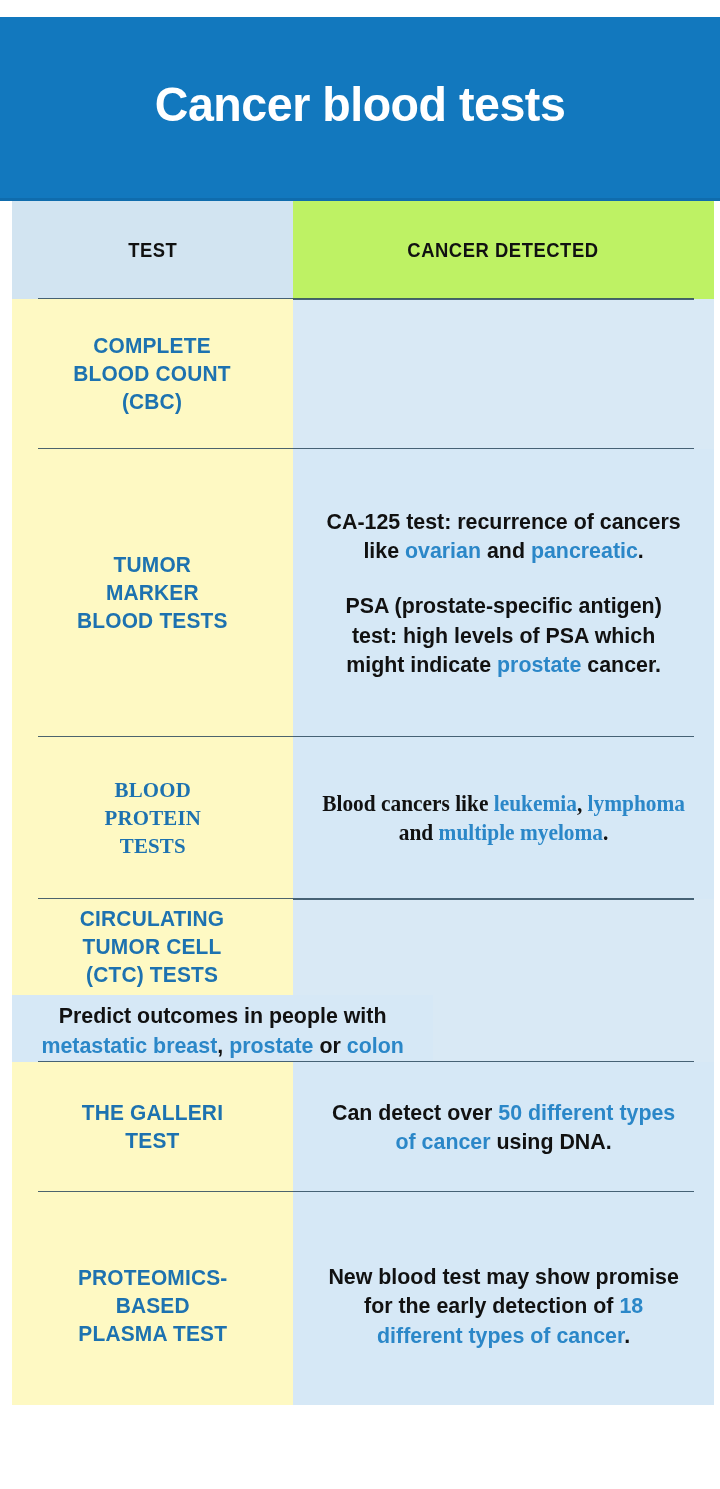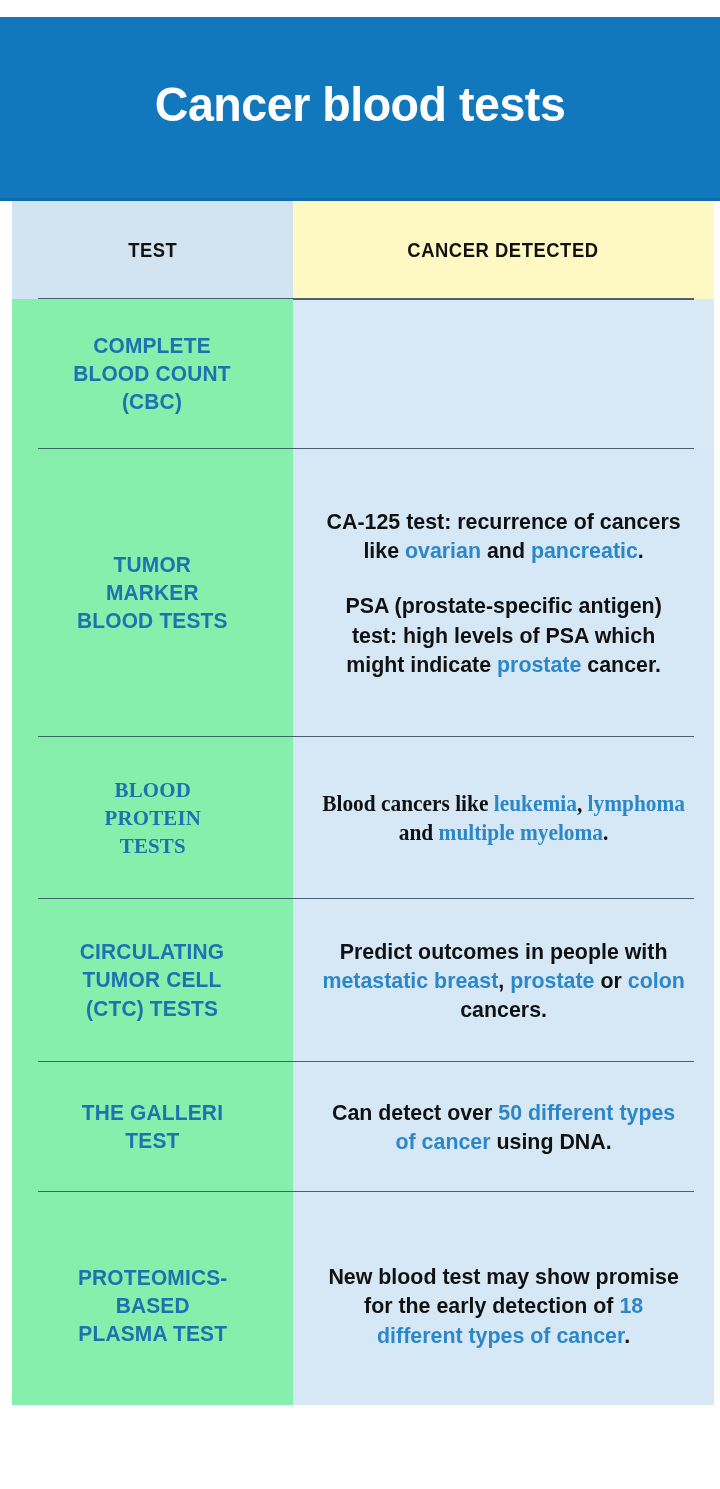--- a/index.html
+++ b/index.html
@@ -70,41 +70,41 @@
 
   
   .row {
     position: relative;
     display: flex;
     width: 100%;
     box-sizing: border-box;
   }
   .col-test {
     width: 40%;
-    background: #86efac;
+    background: #fef9c3;
     box-sizing: border-box;
     display: flex;
     align-items: center;
     justify-content: center;
     padding: 6px 10px;
   }
   .col-detected {
     width: 60%;
     background: #d6e8f6;
     box-sizing: border-box;
     display: flex;
     flex-direction: column;
     align-items: center;
     justify-content: center;
     padding: 6px 18px;
   }
 
   
   .row.head .col-test { background: #d2e4f1; }
-  .row.head .col-detected { background: #fef9c3; }
+  .row.head .col-detected { background: #bef264; }
   .row.head { height: 98px; }
   .col-head-label {
     color: #111111;
     font-size: 20px;
     font-weight: bold;
     letter-spacing: 0.6px;
     text-align: center;
     transform: scaleX(0.92);
   }
 
@@ -216,21 +216,21 @@
           <div class="sep"></div>
           <div class="row" style="height: 162px; font-family: Liberation Serif, serif;">
             <div class="col-test">
               <div class="test-label">BLOOD<br>PROTEIN<br>TESTS</div>
             </div>
             <div class="col-detected">
               <p class="detect-text">Blood cancers like <span class="hl">leukemia</span>, <span class="hl">lymphoma</span> and <span class="hl">multiple myeloma</span>.</p>
             </div>
           </div>
           <div class="sep"></div>
-          <div class="row" style="height: 163px;">
+          <div class="row" style="height: 163px; flex-direction: column;">
             <div class="col-test">
               <div class="test-label">CIRCULATING<br>TUMOR CELL<br>(CTC) TESTS</div>
             </div>
             <div class="col-detected">
               <p class="detect-text">Predict outcomes in people with <span class="hl">metastatic breast</span>, <span class="hl">prostate</span> or <span class="hl">colon</span> cancers.</p>
             </div>
           </div>
           <div class="sep"></div>
           <div class="row" style="height: 130px;">
             <div class="col-test">

